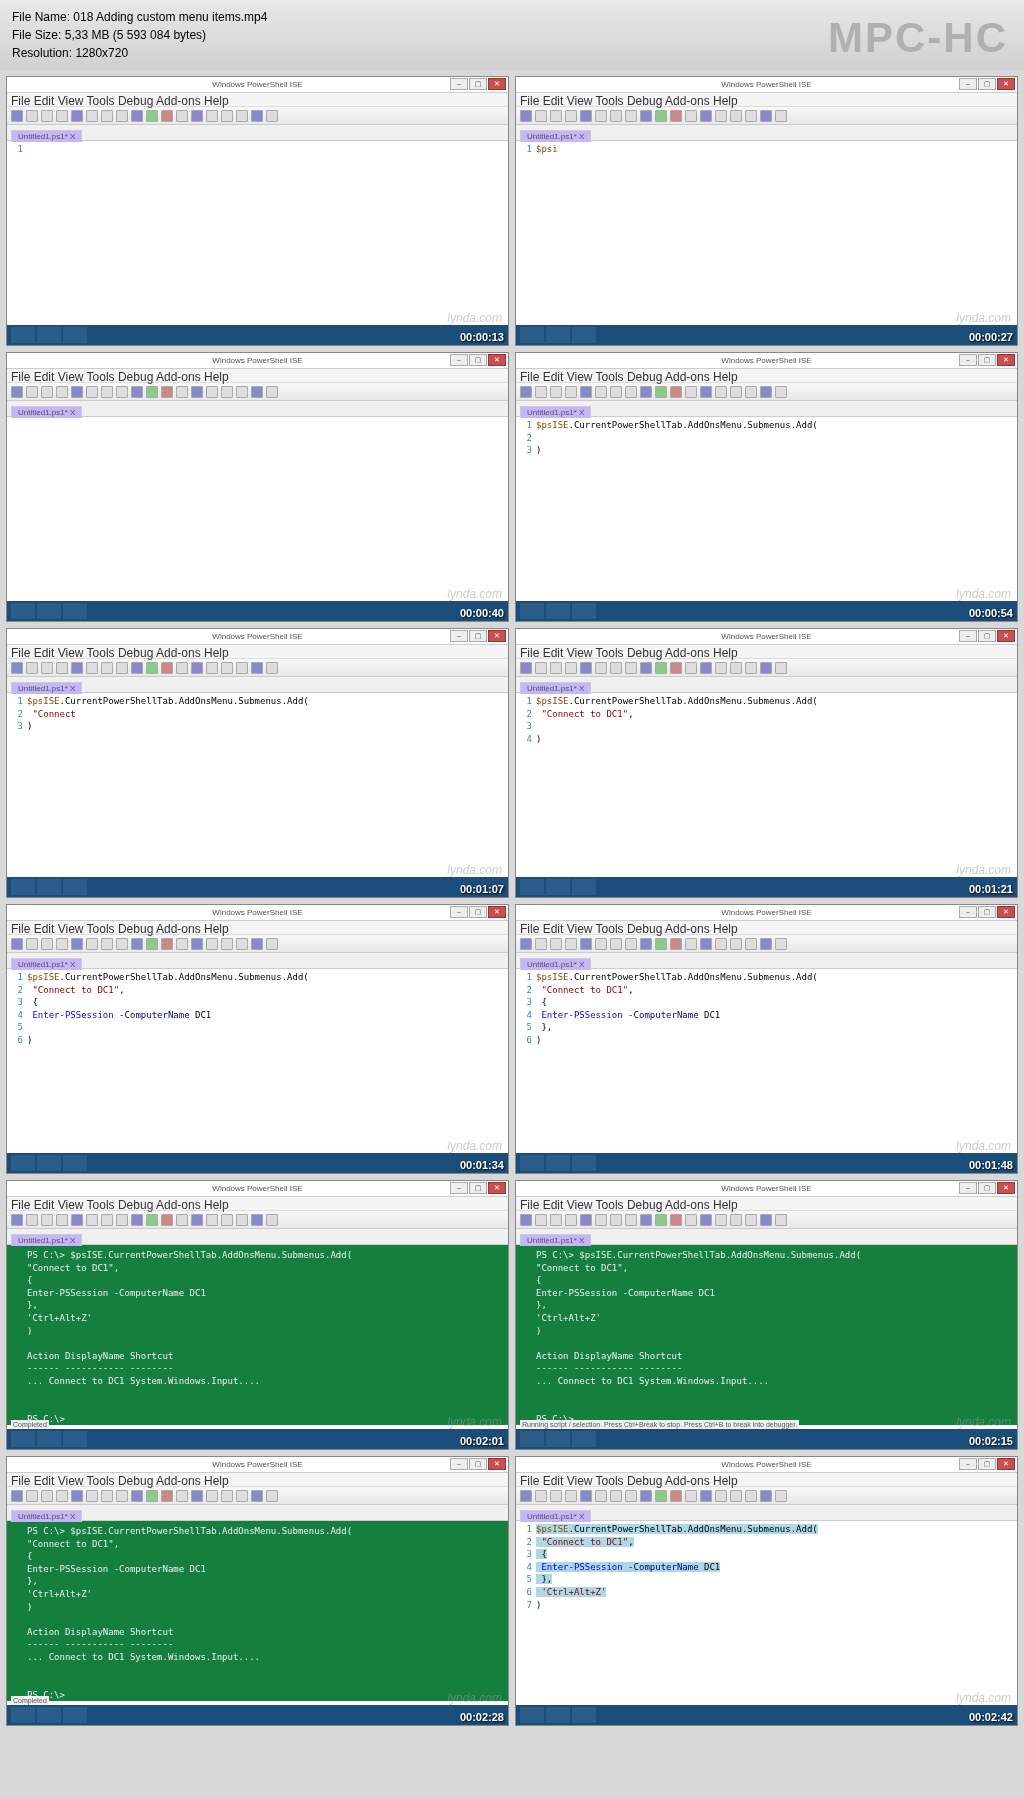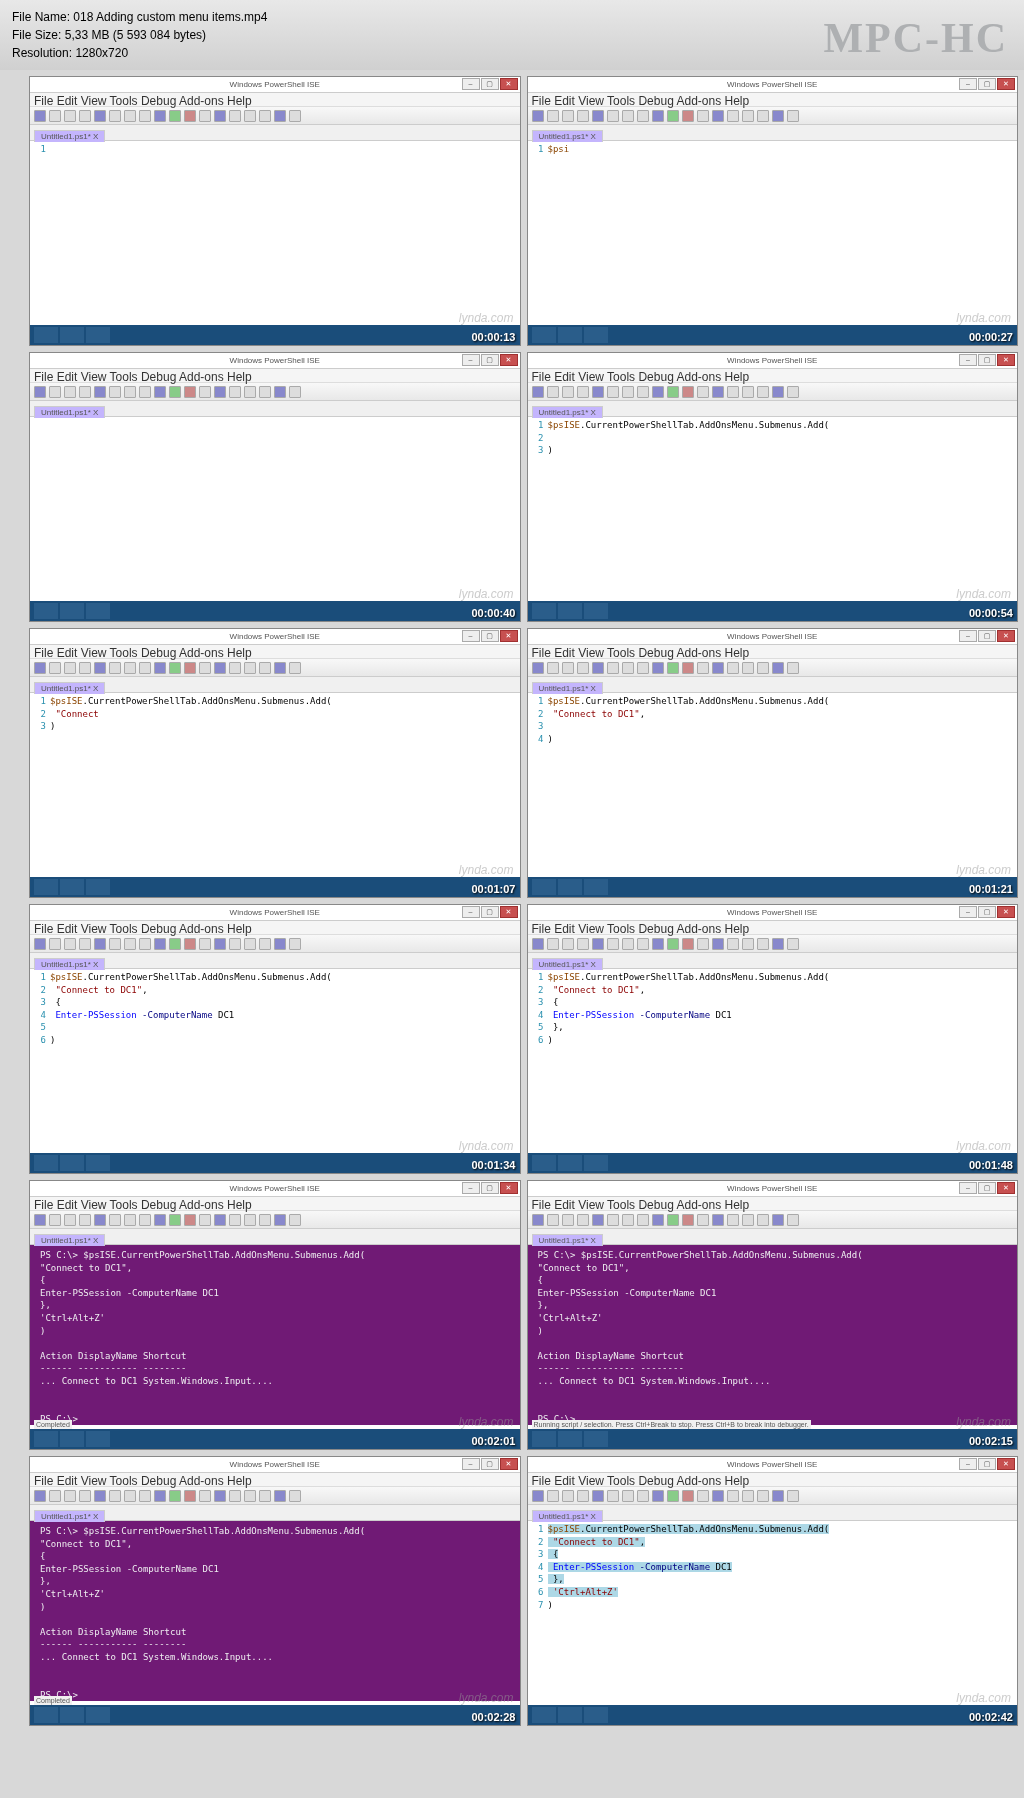--- a/index.html
+++ b/index.html
@@ -1,41 +1,41 @@
 <!DOCTYPE html>
 <html><head>
 <meta charset="utf-8">
 <style>
 * { margin:0; padding:0; box-sizing:border-box; }
 body { font-family: Arial, sans-serif; background:#d8d8d8; width:1024px; }
 .header { padding:8px 12px; background:linear-gradient(#e8e8e8,#d0d0d0); position:relative; }
 .header-line { font-size:12px; color:#000; line-height:1.5; }
-.watermark { position:absolute; right:16px; top:14px; font-size:42px; font-weight:bold; color:#aeb0b2; letter-spacing:2px; font-family:Liberation Serif, serif; }
-.grid { display:grid; grid-template-columns:1fr 1fr; gap:6px; padding:6px; background:#d8d8d8;margin-left:23px; }
+.watermark { position:absolute; right:16px; top:14px; font-size:42px; font-weight:bold; color:#aeb0b2; letter-spacing:2px; font-family:Liberation Sans, sans-serif; }
+.grid { display:grid; grid-template-columns:1fr 1fr; gap:6px; padding:6px; background:#d8d8d8; }
 .tile { position:relative; height:270px; background:#fff; border:1px solid #888; overflow:hidden; }
 .titlebar { height:16px; background:#fff; border-bottom:1px solid #ccc; display:flex; align-items:center; justify-content:center; font-size:8px; color:#555; position:relative; }
 .winbtns { position:absolute; right:2px; top:1px; display:flex; gap:1px; }
 .winbtn { width:18px; height:12px; background:#eee; border:1px solid #aaa; font-size:7px; text-align:center; line-height:10px; }
 .winbtn.close { background:#c75050; color:#fff; border-color:#a03030; }
 .menubar { height:14px; background:#f5f5f5; padding:1px 4px; font-size:12px; color:#333; border-bottom:1px solid #ddd; }
 .toolbar { height:18px; background:linear-gradient(#f8f8f8,#e8e8e8); border-bottom:1px solid #ccc; display:flex; align-items:center; padding:0 4px; gap:3px; }
 .tbicon { width:12px; height:12px; background:#ddd; border:1px solid #aaa; border-radius:1px; }
 .tbicon.green { background:#8c8; }
 .tbicon.blue { background:#88c; }
 .tbicon.red { background:#c88; }
 .tab { height:16px; background:#f0f0f0; border-bottom:1px solid #ccc; padding:0 4px; }
 .tabitem { display:inline-block; background:#c4b5fd; border:1px solid #ccc; border-bottom:none; padding:1px 6px; font-size:8px; color:#555; }
 .editor { background:#fff; font-family:Consolas,monospace; font-size:9px; padding:2px 4px; line-height:1.4; }
 .gutter { display:inline-block; width:16px; text-align:right; color:#2b91af; padding-right:4px; }
 .kw { color:#8b4500; }
 .str { color:#8b0000; }
 .cmd { color:#0000ff; }
 .param { color:#000080; }
 .hl { background:#add8e6; }
-.console { background:#701a75; color:#eeedf0; font-family:Consolas,monospace; font-size:9px; padding:4px 10px; line-height:1.4; height:180px; overflow:hidden; }
+.console { background:#15803d; color:#eeedf0; font-family:Consolas,monospace; font-size:9px; padding:4px 20px; line-height:1.4; height:180px; overflow:hidden; }
 .taskbar { position:absolute; bottom:0; left:0; right:0; height:20px; background:#1a4d7a; display:flex; align-items:center; justify-content:space-between; padding:0 4px; }
 .taskleft { display:flex; gap:2px; }
 .tbitem { width:24px; height:16px; background:#2a5d8a; }
 .timestamp { position:absolute; bottom:2px; right:4px; color:#fff; font-size:11px; font-weight:bold; text-shadow:1px 1px 2px #000; z-index:10; }
 .lynda { position:absolute; bottom:20px; right:6px; color:#999; font-size:12px; font-style:italic; opacity:0.5; }
 .status { position:absolute; bottom:20px; left:4px; font-size:7px; color:#555; background:#f0f0f0; padding:1px 2px; }
 </style>
 </head>
 <body>
 

